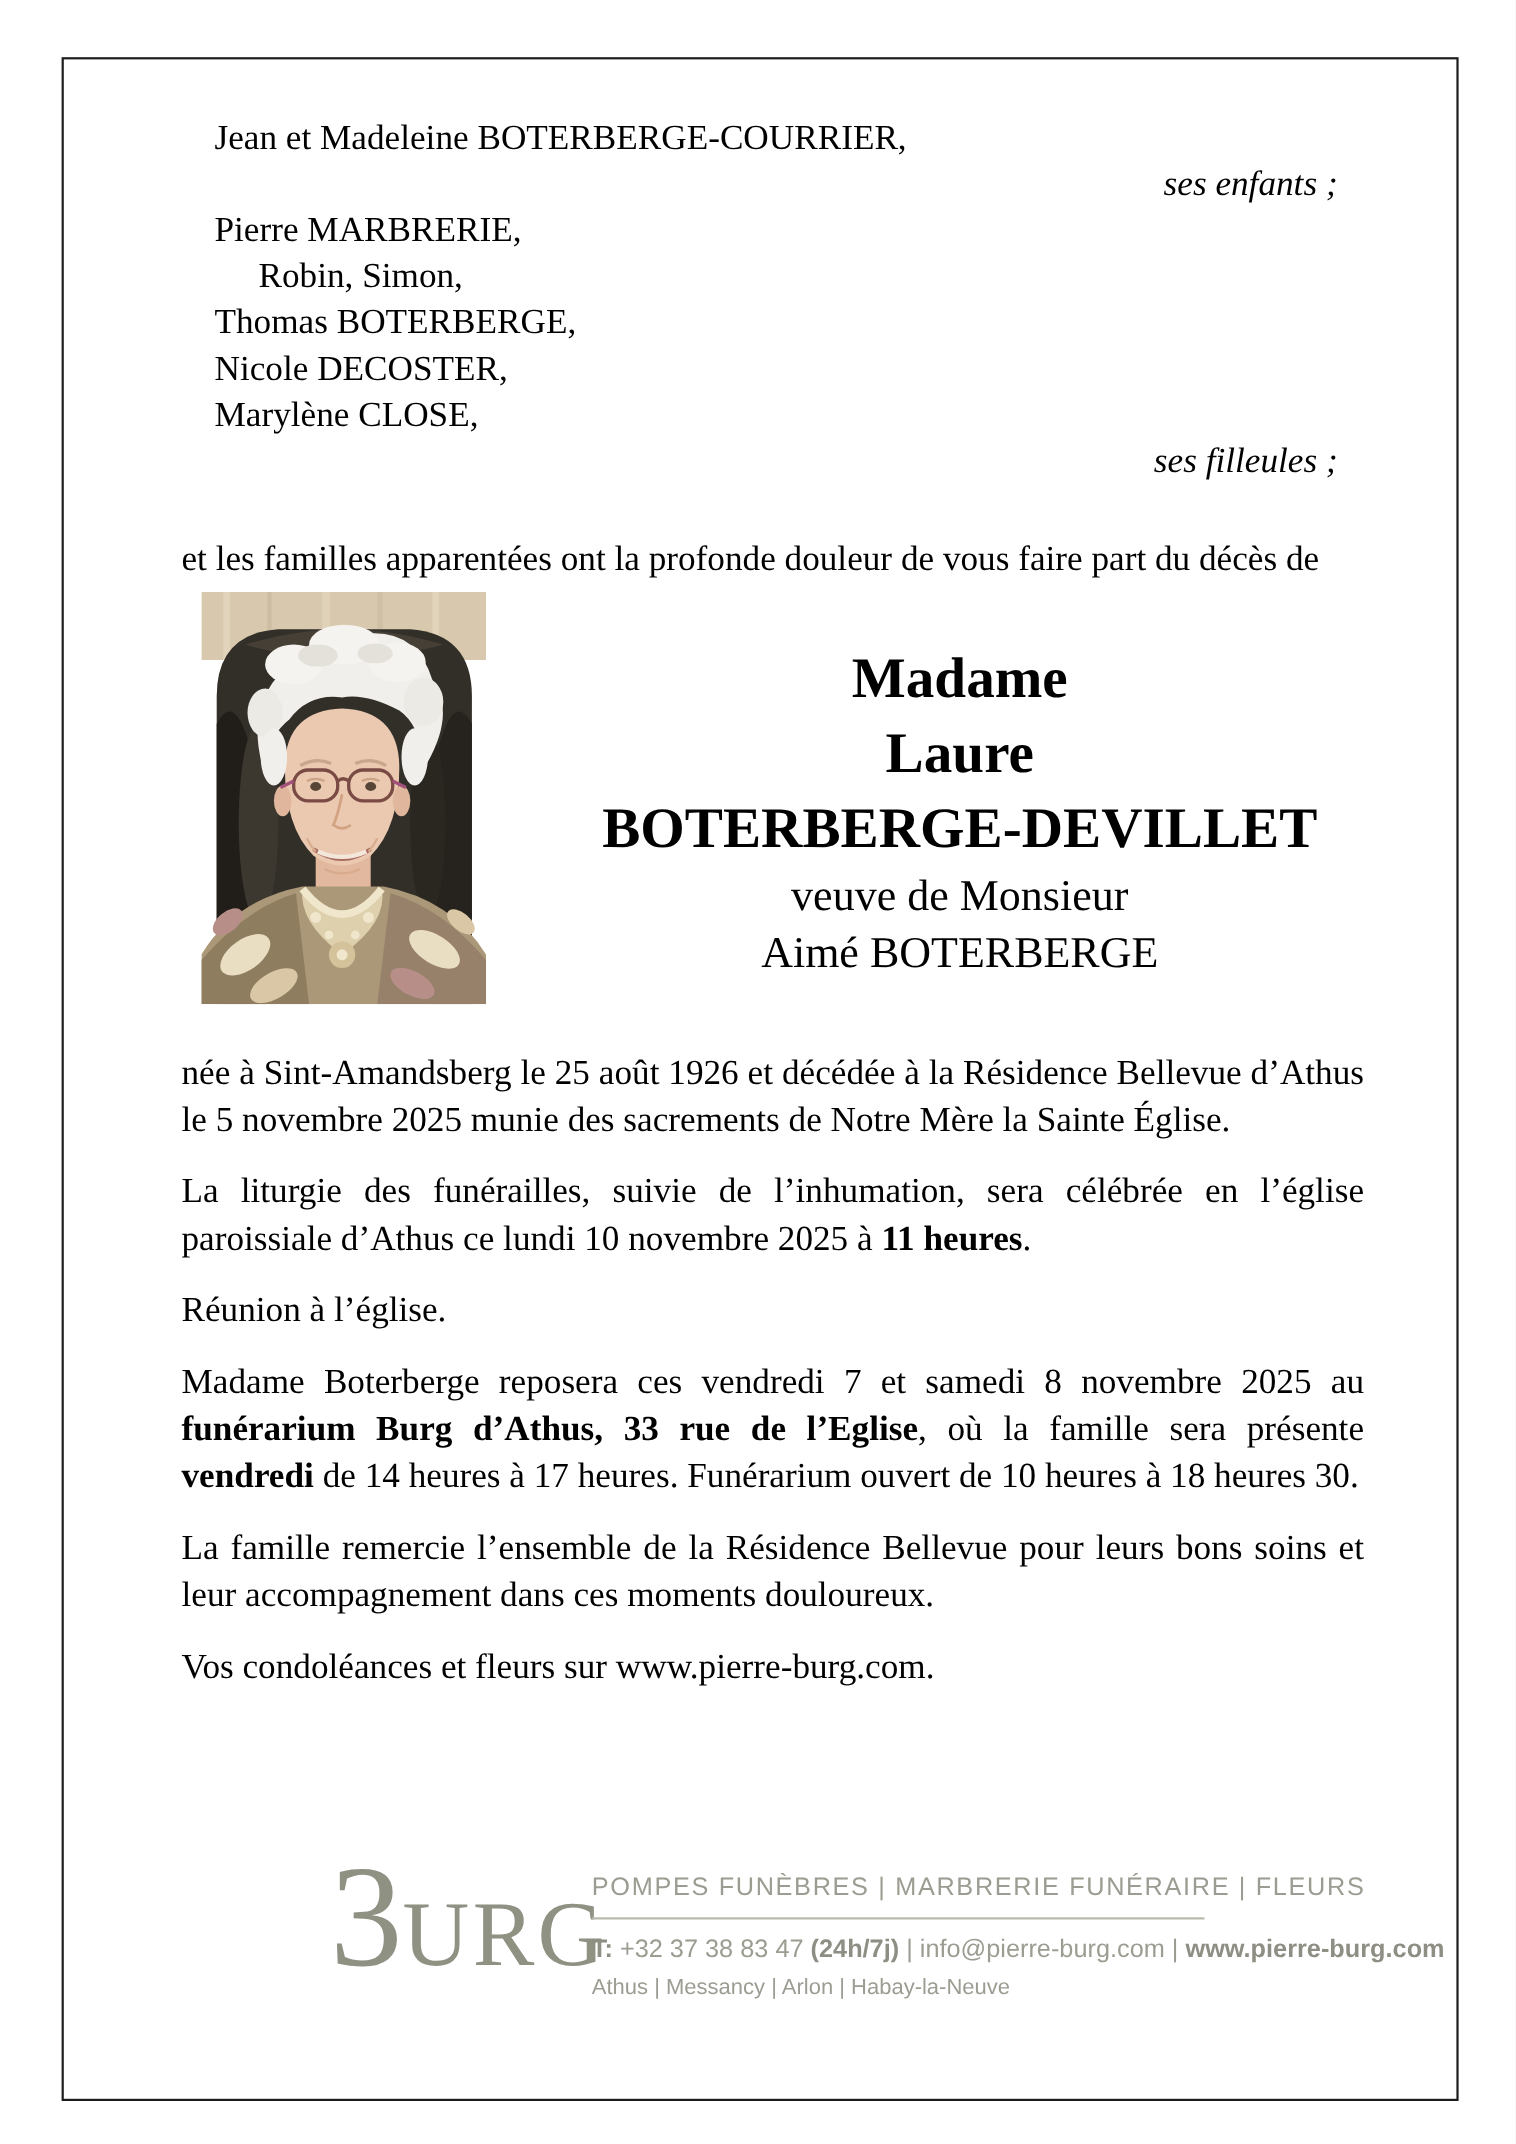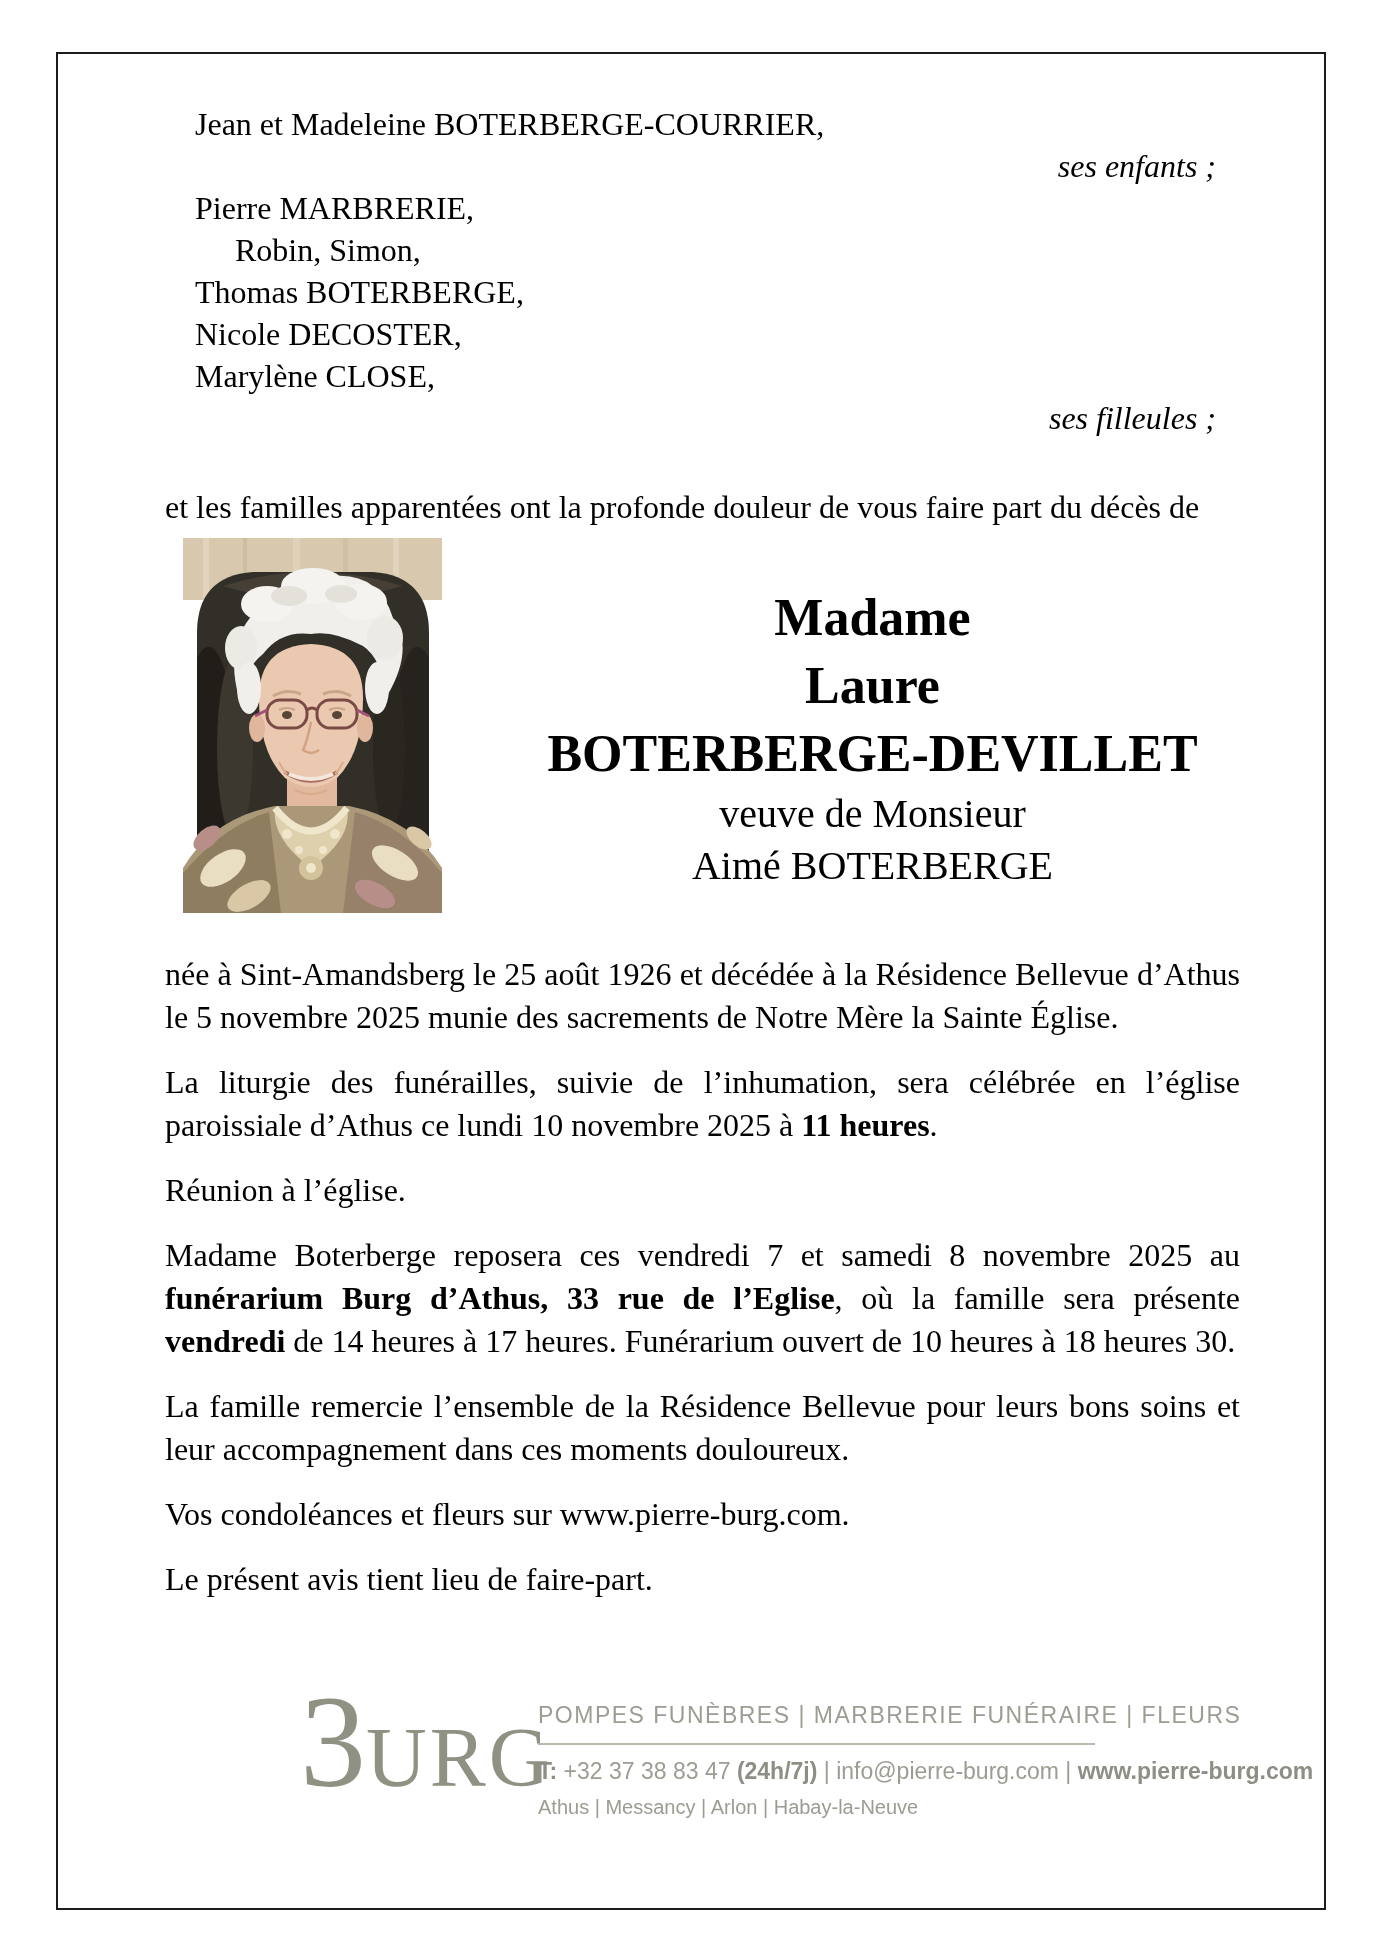--- a/index.html
+++ b/index.html
@@ -175,21 +175,20 @@
       </div>
     </div>
 
     <div class="paras">
         <p class="para"><span>née à Sint-Amandsberg le 25 août 1926 et décédée à la Résidence Bellevue d’Athus le 5 novembre 2025 munie des sacrements de Notre Mère la Sainte Église.</span></p>
         <p class="para"><span>La liturgie des funérailles, suivie de l’inhumation, sera célébrée en l’église paroissiale d’Athus ce lundi 10 novembre 2025 à </span><span class="bold">11 heures</span><span>.</span></p>
         <p class="para"><span>Réunion à l’église.</span></p>
         <p class="para"><span>Madame Boterberge reposera ces vendredi 7 et samedi 8 novembre 2025 au </span><span class="bold">funérarium Burg d’Athus, 33 rue de l’Eglise</span><span>, où la famille sera présente </span><span class="bold">vendredi</span><span> de 14 heures à 17 heures. Funérarium ouvert de 10 heures à 18 heures 30.</span></p>
         <p class="para"><span>La famille remercie l’ensemble de la Résidence Bellevue pour leurs bons soins et leur accompagnement dans ces moments douloureux.</span></p>
         <p class="para"><span>Vos condoléances et fleurs sur www.pierre-burg.com.</span></p>
-        <p class="para"><span>Le présent avis tient lieu de faire-part.</span></p>
       </div>
 
   </div>
 
   <div class="footer">
     <div class="logo" style="color: rgb(143, 145, 131);">
       <span class="logo-initial">3</span>
         <span class="logo-rest">URG</span>
     </div>
     <div class="footer-text" style="color: rgb(156, 156, 146);">

